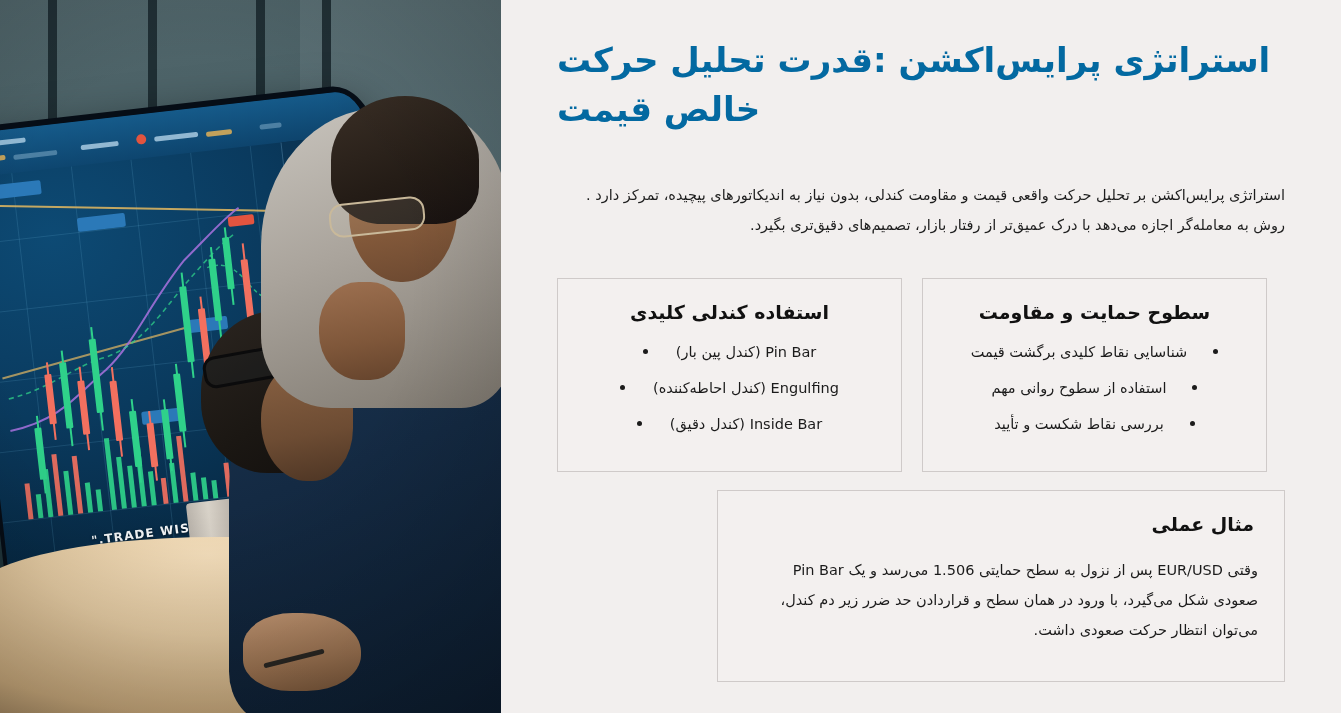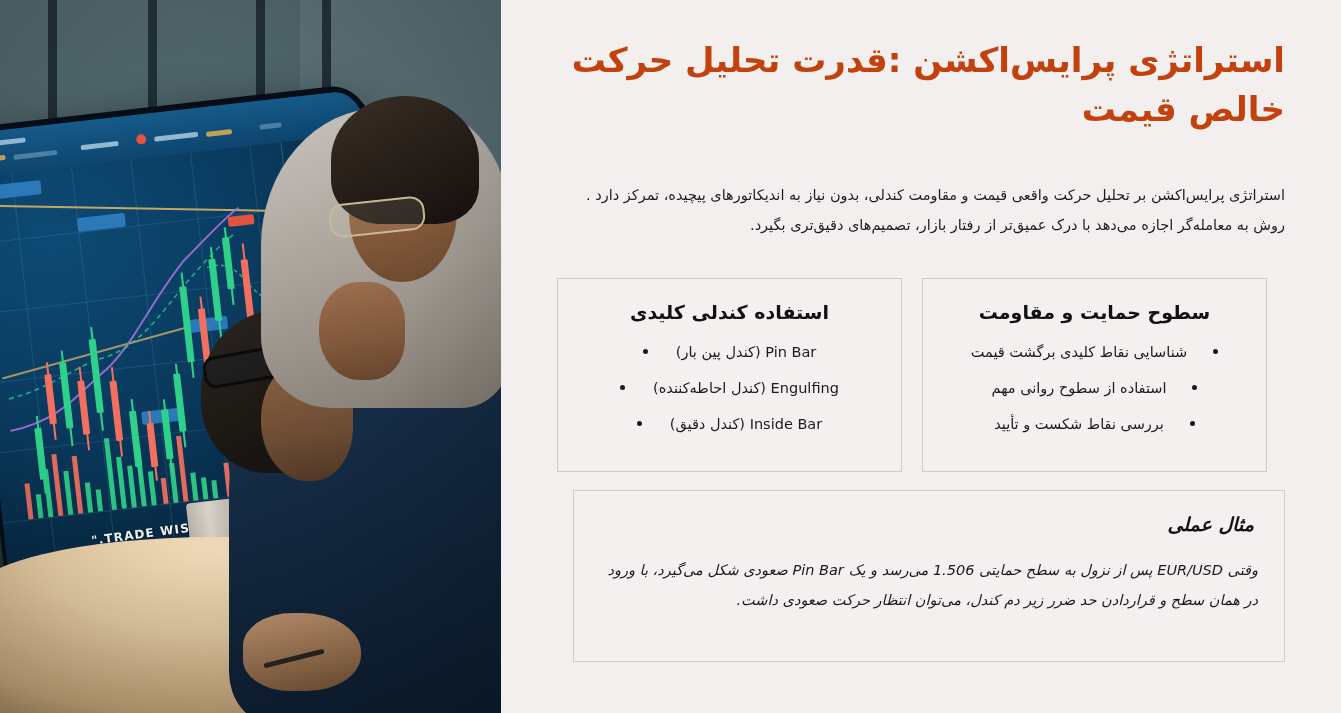--- a/index.html
+++ b/index.html
@@ -35,22 +35,22 @@
     text-align: right;
   }
 
   .page-title {
     margin: 0;
     padding: 0 0 0 0;
     font-size: 34px;
     line-height: 49px;
     font-weight: bold;
     letter-spacing: 0;
-    text-align: right;
-    color: #c2410c;
+    text-align: left;
+    color: #0369a1;
     max-width: 730px;
     margin-right: auto;
   }
 
   .intro-paragraph {
     margin: 46px 0 0 0;
     font-size: 14.5px;
     line-height: 30px;
     text-align: right;
     color: #1d1d1d;
@@ -68,25 +68,24 @@
     box-sizing: border-box;
     border: 1px solid #cfcac9;
     background: #f3f0ef;
     padding: 18px 22px 22px 22px;
   }
   .card-half {
     width: 345px;
     min-height: 192px;
   }
   .card-full {
-    width: 712px;
+    width: 568px;
     min-height: 172px;
     margin-top: 18px;
-    padding: 18px 26px 20px 26px;
-    font-style: italic;
+    padding: 18px 26px 36px 26px;
   }
   .card-title {
     margin: 0;
     font-size: 19px;
     font-weight: bold;
     line-height: 30px;
     text-align: center;
     color: #111111;
   }
   .card-full .card-title {

